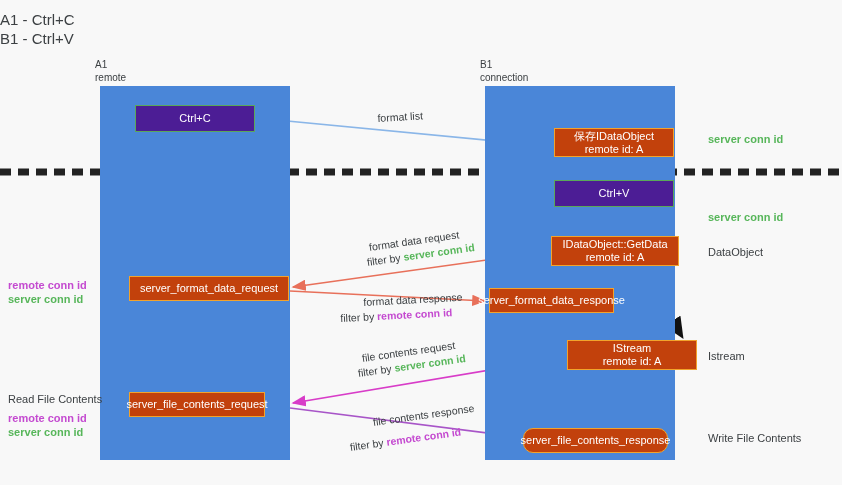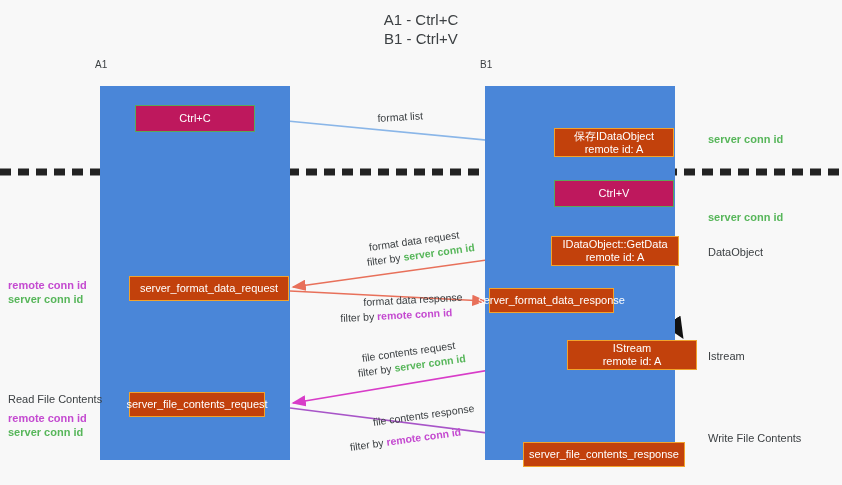--- a/index.html
+++ b/index.html
@@ -20,21 +20,20 @@
     left: 0; top: 0;
     width: 842px;
     height: 485px;
   }
 
   
   #title {
     position: absolute;
     left: 0; top: 10px;
     width: 842px;
-    text-align: center;
     color: #3c4043;
     font-size: 15px;
     line-height: 19px;
     white-space: pre-line;
   }
 
   
   .col-head {
     position: absolute;
     text-align: left;
@@ -64,21 +63,21 @@
     font-size: 11px;
     line-height: 13px;
     display: flex;
     flex-direction: column;
     align-items: center;
     justify-content: center;
     text-align: center;
     padding: 2px 4px;
     white-space: pre-line;
   }
-  .node.green { background: #be185d; border: 1px solid #5aa85a; }
+  .node.green { background: #4c1d95; border: 1px solid #5aa85a; }
   .node.orange { background: #c2410c; border: 1px solid #f2a32c; }
 
   
   .ann {
     position: absolute;
     font-size: 11px;
     line-height: 14px;
     white-space: pre-line;
   }
   .ann.green-t { color: #57b65a; font-weight: bold; }
@@ -155,38 +154,40 @@
 </svg>
 
 <div id="title">A1 - Ctrl+C
 B1 - Ctrl+V</div>
 
 <div class="lane" id="lane-a1"></div>
 <div class="lane" id="lane-b1"></div>
 
 <div class="col-head" style="left:95px; top:58px;">
   <span>A1</span>
+  <span class="sub">remote</span>
 </div>
 <div class="col-head" style="left:480px; top:58px;">
   <span>B1</span>
+  <span class="sub">connection</span>
 </div>
 
 <div id="nodes-layer">
     <div class="node green" style="left: 135px; top: 105px; width: 120px; height: 27px;">Ctrl+C</div>
     <div class="node orange" style="left: 554px; top: 128px; width: 120px; height: 29px;">保存IDataObject
 remote id: A</div>
     <div class="node green" style="left: 554px; top: 180px; width: 120px; height: 27px;">Ctrl+V</div>
     <div class="node orange" style="left: 551px; top: 236px; width: 128px; height: 30px;">IDataObject::GetData
 remote id: A</div>
     <div class="node orange" style="left: 129px; top: 276px; width: 160px; height: 25px;">server_format_data_request</div>
     <div class="node orange" style="left: 489px; top: 288px; width: 125px; height: 25px;">server_format_data_response</div>
     <div class="node orange" style="left: 567px; top: 340px; width: 130px; height: 30px;">IStream
 remote id: A</div>
     <div class="node orange" style="left: 129px; top: 392px; width: 136px; height: 25px;">server_file_contents_request</div>
-    <div class="node orange" style="left: 523px; top: 442px; width: 162px; height: 25px;">server_file_contents_response</div>
+    <div class="node orange" style="left: 523px; top: 428px; width: 145px; height: 25px; border-radius: 10px;">server_file_contents_response</div>
   </div>
 
 <div id="edge-labels-layer">
     <div class="elabel" style="left: 377px; top: 111px; transform: rotate(-3.5deg);">format list</div>
     <div class="elabel" style="left: 368px; top: 240px; transform: rotate(-8deg);">format data request</div>
     <div class="elabel" style="left: 366px; top: 255px; transform: rotate(-8deg);"><span>filter by </span><span class="sc">server conn id</span></div>
     <div class="elabel" style="left: 363px; top: 295px; transform: rotate(-3deg);">format data response</div>
     <div class="elabel" style="left: 340px; top: 311px; transform: rotate(-3deg);"><span>filter by </span><span class="rc">remote conn id</span></div>
     <div class="elabel" style="left: 361px; top: 351px; transform: rotate(-8deg);">file contents request</div>
     <div class="elabel" style="left: 357px; top: 366px; transform: rotate(-8deg);"><span>filter by </span><span class="sc">server conn id</span></div>

